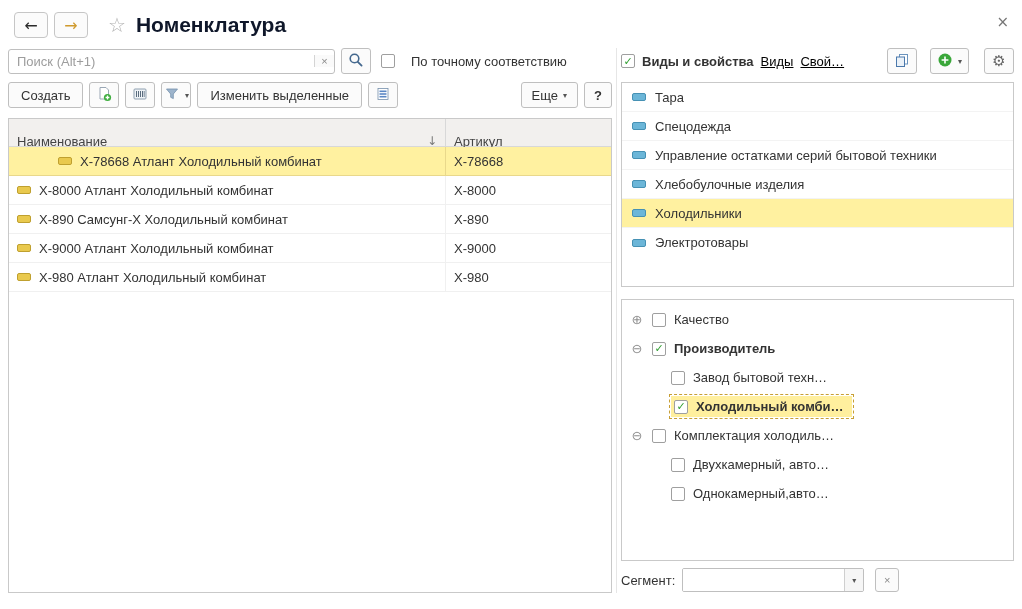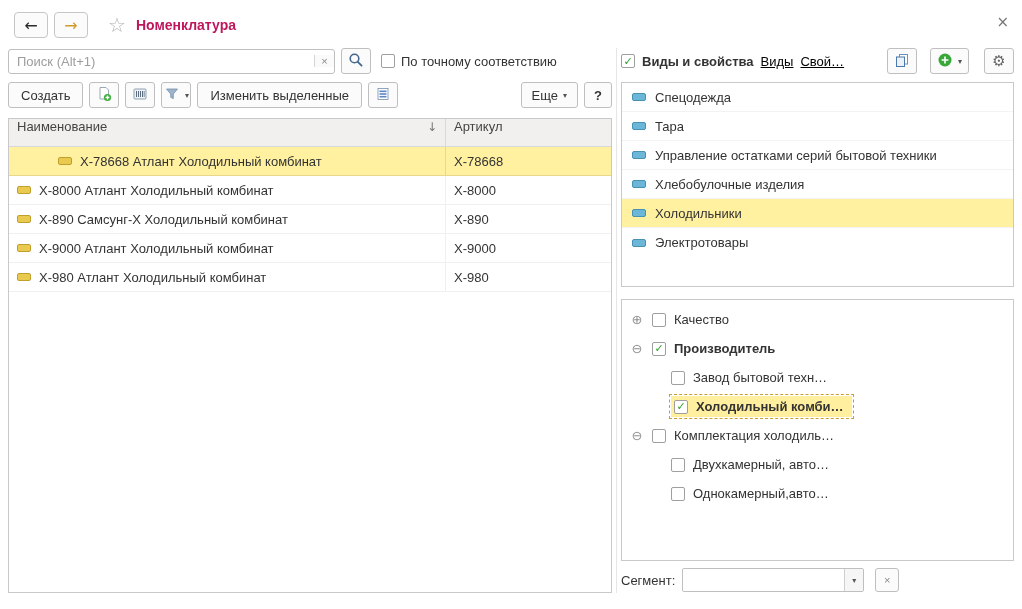--- a/index.html
+++ b/index.html
@@ -12,60 +12,60 @@
   
   .titlebar { display:flex; align-items:center; padding:12px 12px 10px 14px; height:48px; }
   .nav-btn {
     width:34px; height:26px; border:1px solid #c6c6c6; border-radius:4px;
     background:#fbfbfb; display:flex; align-items:center; justify-content:center;
     font-size:16px; font-family:"DejaVu Sans",sans-serif; cursor:pointer; margin-right:6px;
   }
   .nav-back { color:#2b2b2b; }
   .nav-fwd  { color:#cf9a2e; }
   .star { color:#b3b3b3; font-size:20px; font-family:"DejaVu Sans",sans-serif; margin:0 10px 0 14px; cursor:pointer; }
-  .page-title { font-size:14px; font-weight:700; color:#be185d; }
+  .page-title { font-size:21px; font-weight:700; color:#0f172a; }
   .close-x { position:absolute; top:13px; right:13px; color:#777; font-size:15px; cursor:pointer; font-family:"DejaVu Sans",sans-serif; }
 
   
   .main { display:flex; padding:0 8px 8px 8px; height:553px; }
   .left  { width:604px; display:flex; flex-direction:column; }
   .splitter { width:9px; position:relative; cursor:col-resize; }
   .splitter::after { content:""; position:absolute; left:4px; top:0; bottom:0; width:1px; background:#e6e6e6; }
   .right { flex:1; display:flex; flex-direction:column; }
 
   
   .search-row { display:flex; align-items:center; height:26px; margin-bottom:8px; }
   .search-box { display:flex; width:327px; height:25px; border:1px solid #bfbfbf; border-radius:3px; background:#fff; align-items:center; overflow:hidden; }
   .search-input { flex:1; border:0; outline:0; padding:0 8px; font:inherit; color:#333; min-width:0; }
   .search-input::placeholder { color:#9d9d9d; }
   .clear-btn { width:20px; border-left:1px solid #d4d4d4; background:#fafafa; color:#8a8a8a;
     display:flex; align-items:center; justify-content:center; font-size:11px; cursor:pointer; }
   .search-btn { width:30px; height:26px; margin-left:6px; border:1px solid #bfbfbf; border-radius:3px;
     background:#fbfbfb; display:flex; align-items:center; justify-content:center; cursor:pointer; }
-  .exact { display:flex; align-items:center; gap:6px; margin-left:10px; cursor:default; }
+  .exact { display:flex; align-items:center; gap:16px; margin-left:10px; cursor:default; }
 
   
   .cb { width:14px; height:14px; min-width:14px; border:1px solid #9f9f9f; border-radius:2px; background:#fff;
     display:inline-flex; align-items:center; justify-content:center; cursor:pointer; }
   .tick { color:#2f9e2f; font-weight:700; font-size:11px; line-height:1; font-family:"DejaVu Sans",sans-serif; }
 
   
   .toolbar { display:flex; align-items:center; gap:6px; margin-bottom:10px; height:26px; }
   .btn { height:26px; padding:0 12px; border:1px solid #bfbfbf; border-radius:3px; background:#fbfbfb;
     display:inline-flex; align-items:center; gap:5px; font:inherit; color:#333; cursor:pointer; white-space:nowrap; }
   .icon-btn { width:30px; padding:0; justify-content:center; }
   .split-btn { padding:0 6px; }
   .caret { font-size:8px; color:#555; font-family:"DejaVu Sans",sans-serif; }
   .spacer { flex:1; }
   .help-btn { width:28px; padding:0; justify-content:center; font-weight:700; }
 
   
   .grid { border:1px solid #c9c9c9; background:#fff; flex:1; display:flex; flex-direction:column; overflow:hidden; }
   .grid-head { display:flex; background:#f2f0ee; border-bottom:1px solid #d8d8d8; height:28px; flex:none; color:#444; }
-  .hcell { display:flex; align-items:flex-end; padding:15px 8px; cursor:pointer; }
+  .hcell { display:flex; align-items:flex-start; padding:15px 8px; cursor:pointer; }
   .hcell.name { flex:1; }
   .hcell.art { width:166px; border-left:1px solid #d8d8d8; }
   .sort-arrow { margin-left:auto; color:#777; font-family:"DejaVu Sans",sans-serif; font-size:12px; }
   .grid-row { display:flex; height:29px; flex:none; border-bottom:1px solid #f0f0f0; cursor:pointer; }
   .cell { display:flex; align-items:center; padding:0 8px; white-space:nowrap; overflow:hidden; }
   .cell.name { flex:1; gap:8px; }
   .cell.art { width:166px; border-left:1px solid #f0f0f0; }
   .grid-row.selected { background:#fff1a0; border-bottom:1px solid #e9d88b;padding-left:41px; }
   .grid-row.selected .cell.art { border-left-color:#e9d88b; }
   .item-icon { width:14px; height:8px; min-width:14px; background:#e9c94e; border:1px solid #bfa02f; border-radius:2px; }
@@ -275,25 +275,25 @@
         <span class="caret">▾</span>
       </button>
       <button class="btn icon-btn" style="margin-left:8px;">
         <span class="gear-glyph">⚙</span>
       </button>
     </div>
 
     <div class="types-box">
       <div class="type-row">
         <span class="type-icon"></span>
+        <span>Тара</span>
+      </div>
+      <div class="type-row">
+        <span class="type-icon"></span>
         <span>Спецодежда</span>
-      </div>
-      <div class="type-row">
-        <span class="type-icon"></span>
-        <span>Тара</span>
       </div>
       <div class="type-row">
         <span class="type-icon"></span>
         <span>Управление остатками серий бытовой техники</span>
       </div>
       <div class="type-row">
         <span class="type-icon"></span>
         <span>Хлебобулочные изделия</span>
       </div>
       <div class="type-row selected">

